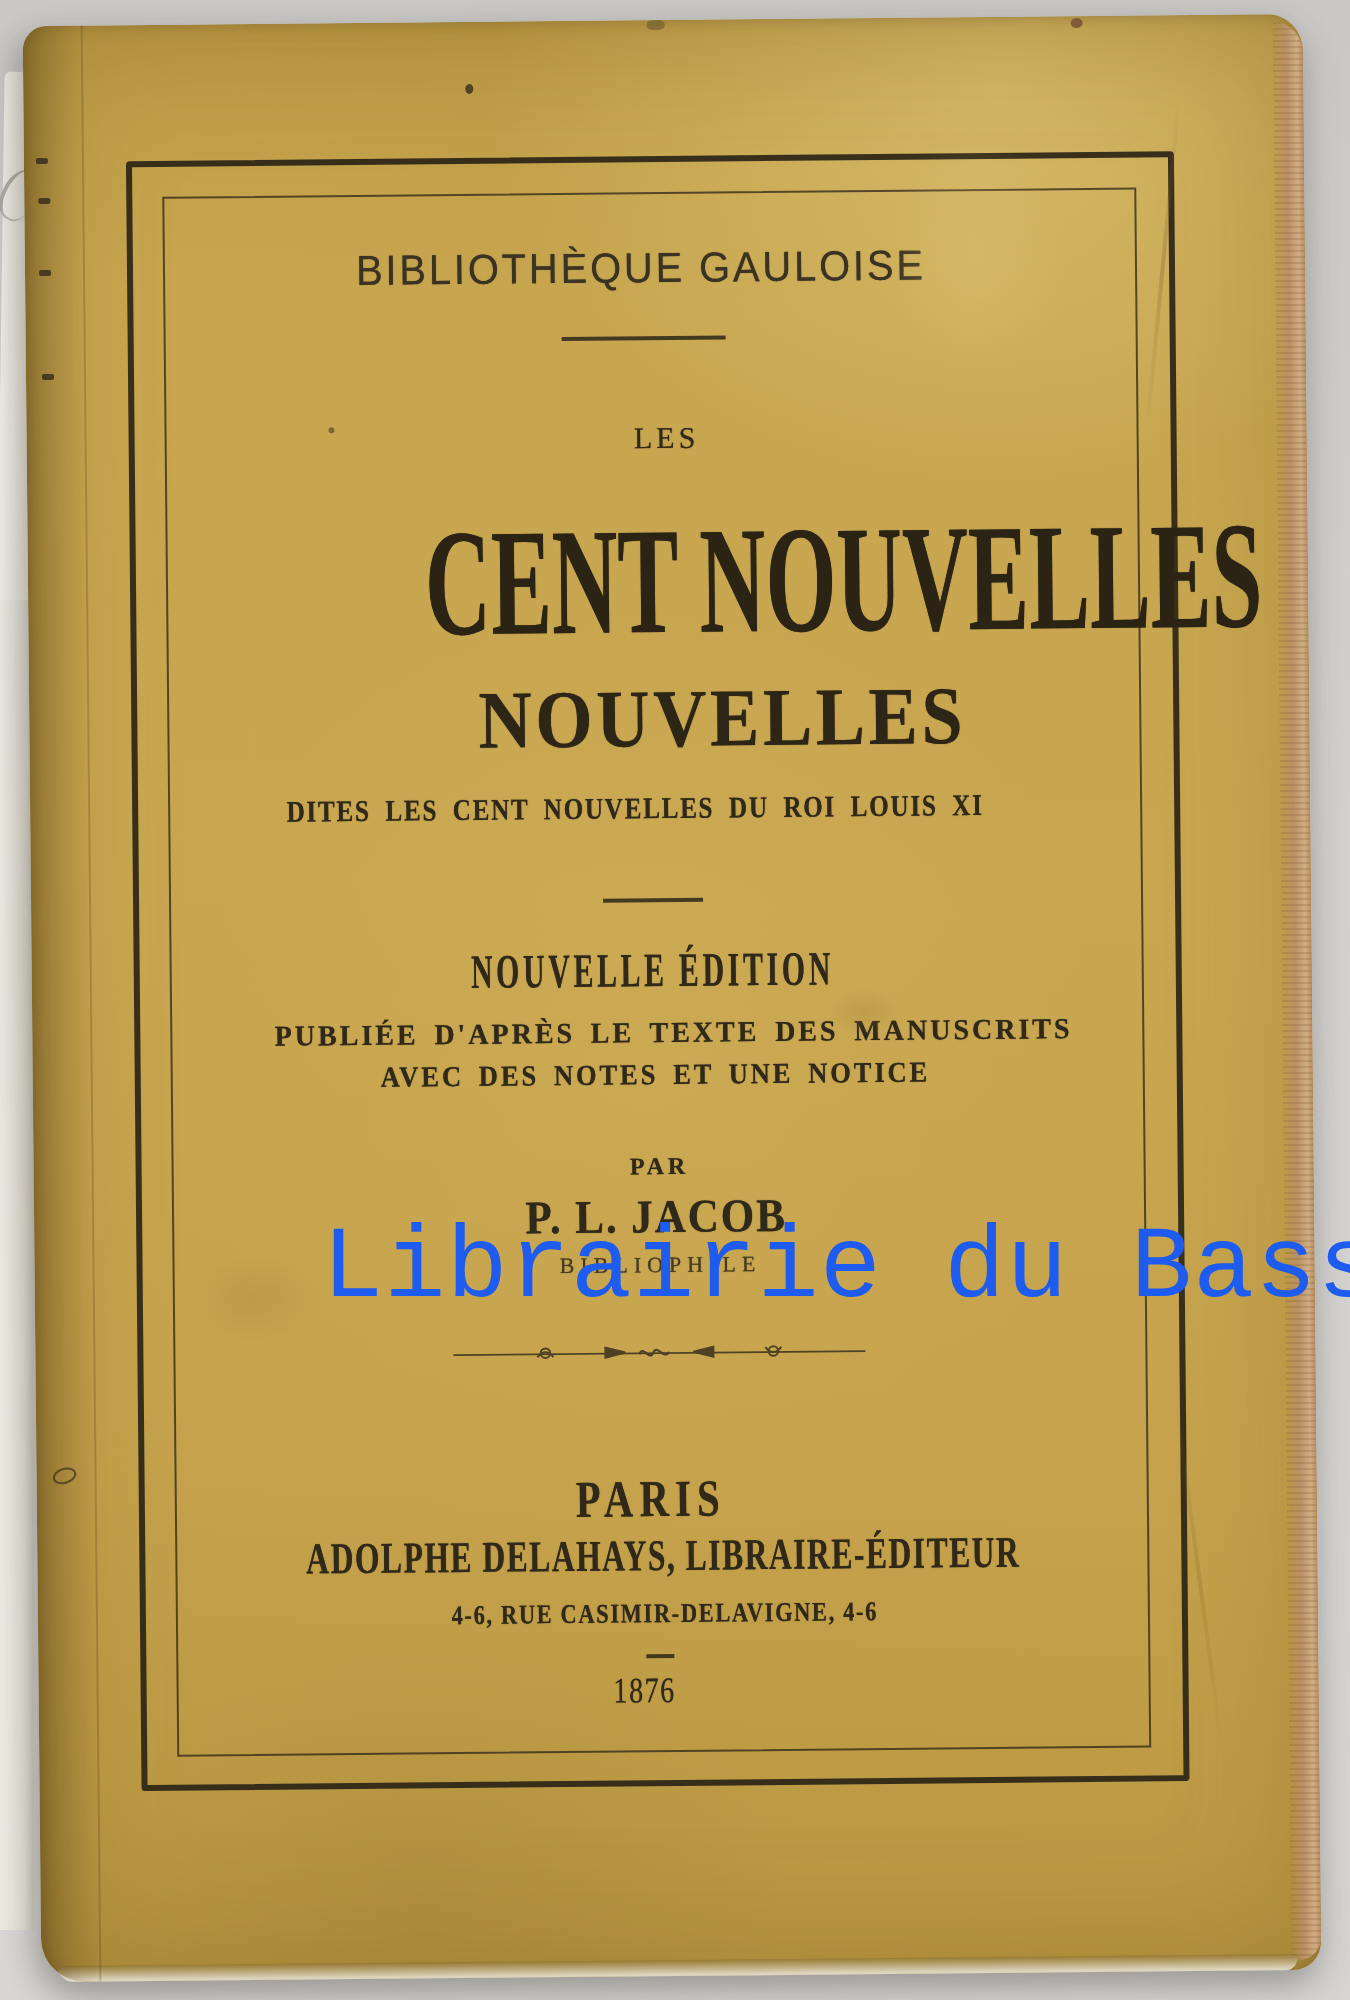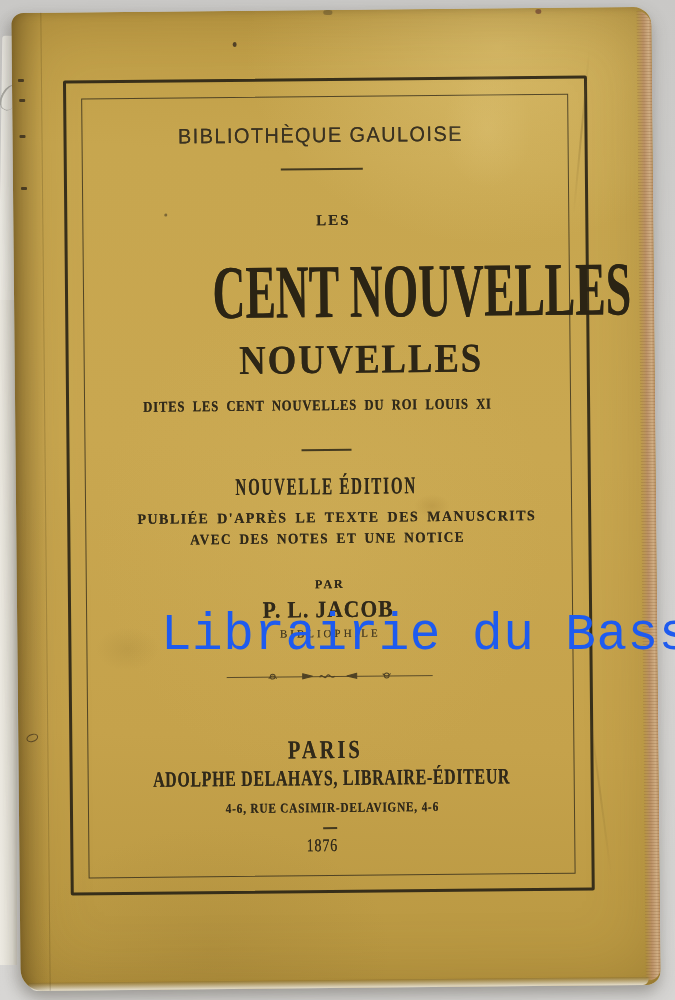--- a/index.html
+++ b/index.html
@@ -49,21 +49,21 @@
   .outer-border { position:absolute; left:51px; top:68px; width:518px; height:809px;
     border:3px solid #2c2617; border-radius:2px; opacity:.93; }
   .inner-border { position:absolute; left:69px; top:86px; width:485px; height:778px;
     border:1.5px solid #352d1b; opacity:.8; }
 
   
   .line { position:absolute; left:51px; width:524px; text-align:center; line-height:1;
     color:#30291a; white-space:nowrap; }
   .ink { display:inline-block; white-space:nowrap; text-shadow:0 0 .5px rgba(48,41,26,.8); }
   .l-series   { font-family:"Liberation Sans","DejaVu Sans",sans-serif; font-size:21px; letter-spacing:1.5px; transform:translateX(-5px) scaleX(.95); color:#3a3222; }
-  .l-pretitle { font-size:15px; font-weight:bold; letter-spacing:2px;margin-left:14px; }
+  .l-pretitle { font-size:15px; font-weight:normal; letter-spacing:2px;margin-left:14px; }
   .l-title    { font-size:76px; font-weight:bold; transform:translateX(8px) scaleX(.60); color:#2b2414; }
   .l-title2   { font-size:41px; font-weight:bold; letter-spacing:2px; transform:translateX(33px) scaleX(.90); color:#2d2616; }
   .l-subtitle { font-size:15px; font-weight:bold; letter-spacing:1px; word-spacing:4px; transform:translateX(-11px) scaleX(.84); }
   .l-edition  { font-size:24px; font-weight:bold; letter-spacing:3px; transform:translateX(-3px) scaleX(.62); }
   .l-note1    { font-size:14.5px; font-weight:bold; letter-spacing:1.5px; word-spacing:3px; transform:translateX(8px) scaleX(.97); }
   .l-note2    { font-size:14.5px; font-weight:bold; letter-spacing:1.5px; word-spacing:3px; transform:translateX(-2px) scaleX(.92); }
   .l-byline   { font-size:12px; font-weight:bold; letter-spacing:2px; }
   .l-author   { font-size:23.5px; font-weight:bold; letter-spacing:1px; transform:translateX(-2px) scaleX(.92); }
   .l-epithet  { font-size:11px; letter-spacing:3px; opacity:.85; }
   .l-city     { font-size:26px; font-weight:bold; letter-spacing:4px; transform:translateX(-6px) scaleX(.78); }

